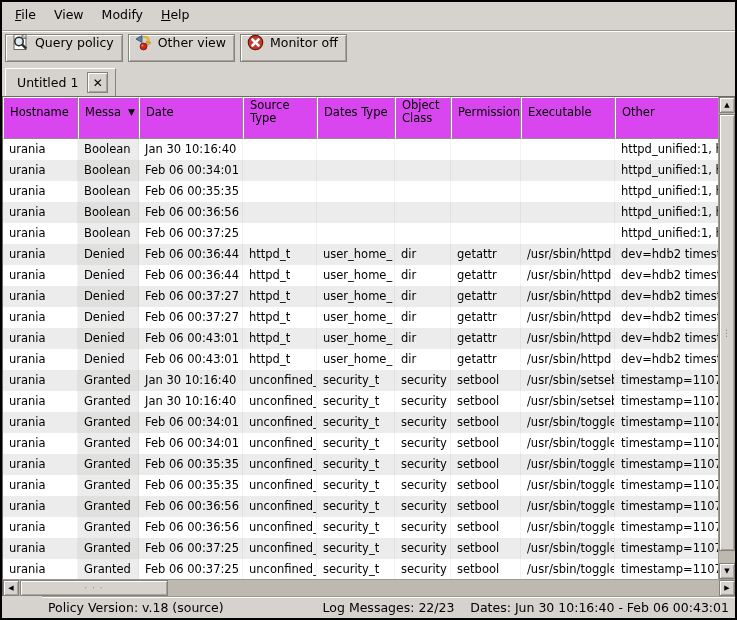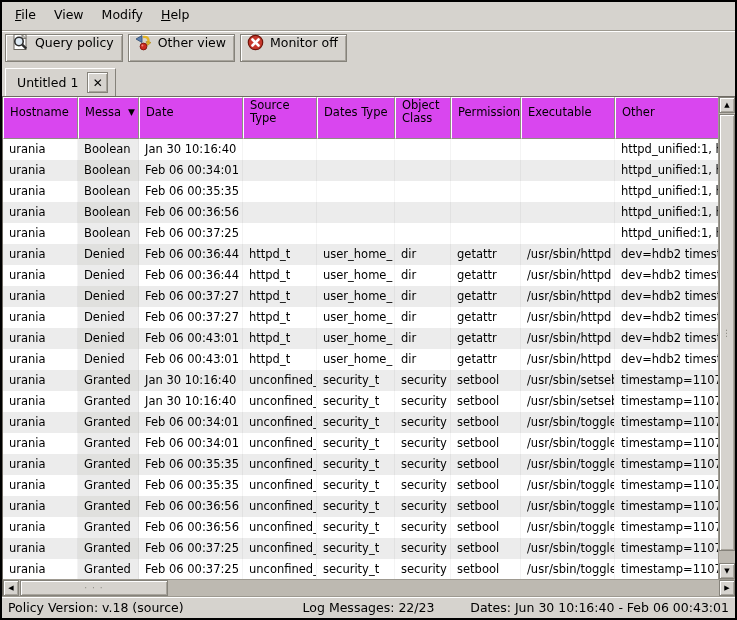--- a/index.html
+++ b/index.html
@@ -141,20 +141,21 @@
   }
   .grip { color: #8f8d86; font-size: 9px; letter-spacing: 1px; line-height: 4px; text-align:center; }
   
   .statusbar {
     flex: 1 1 auto;
     display: flex; align-items: center;
     padding: 0 6px;
     border-top: 1px solid #9e9a91;
     box-shadow: inset 0 1px 0 #fff;
     font-size: 12.5px;
+    margin-left: 40px;
   }
   .statusbar .left  { flex: 1; text-align: left; white-space:nowrap; }
   .statusbar .mid   { flex: 0 0 auto; text-align: center; white-space:nowrap; }
   .statusbar .right { flex: 1; text-align: right; white-space:nowrap; }
 </style>
 </head>
 <body>
 
 <div class="window">
 

